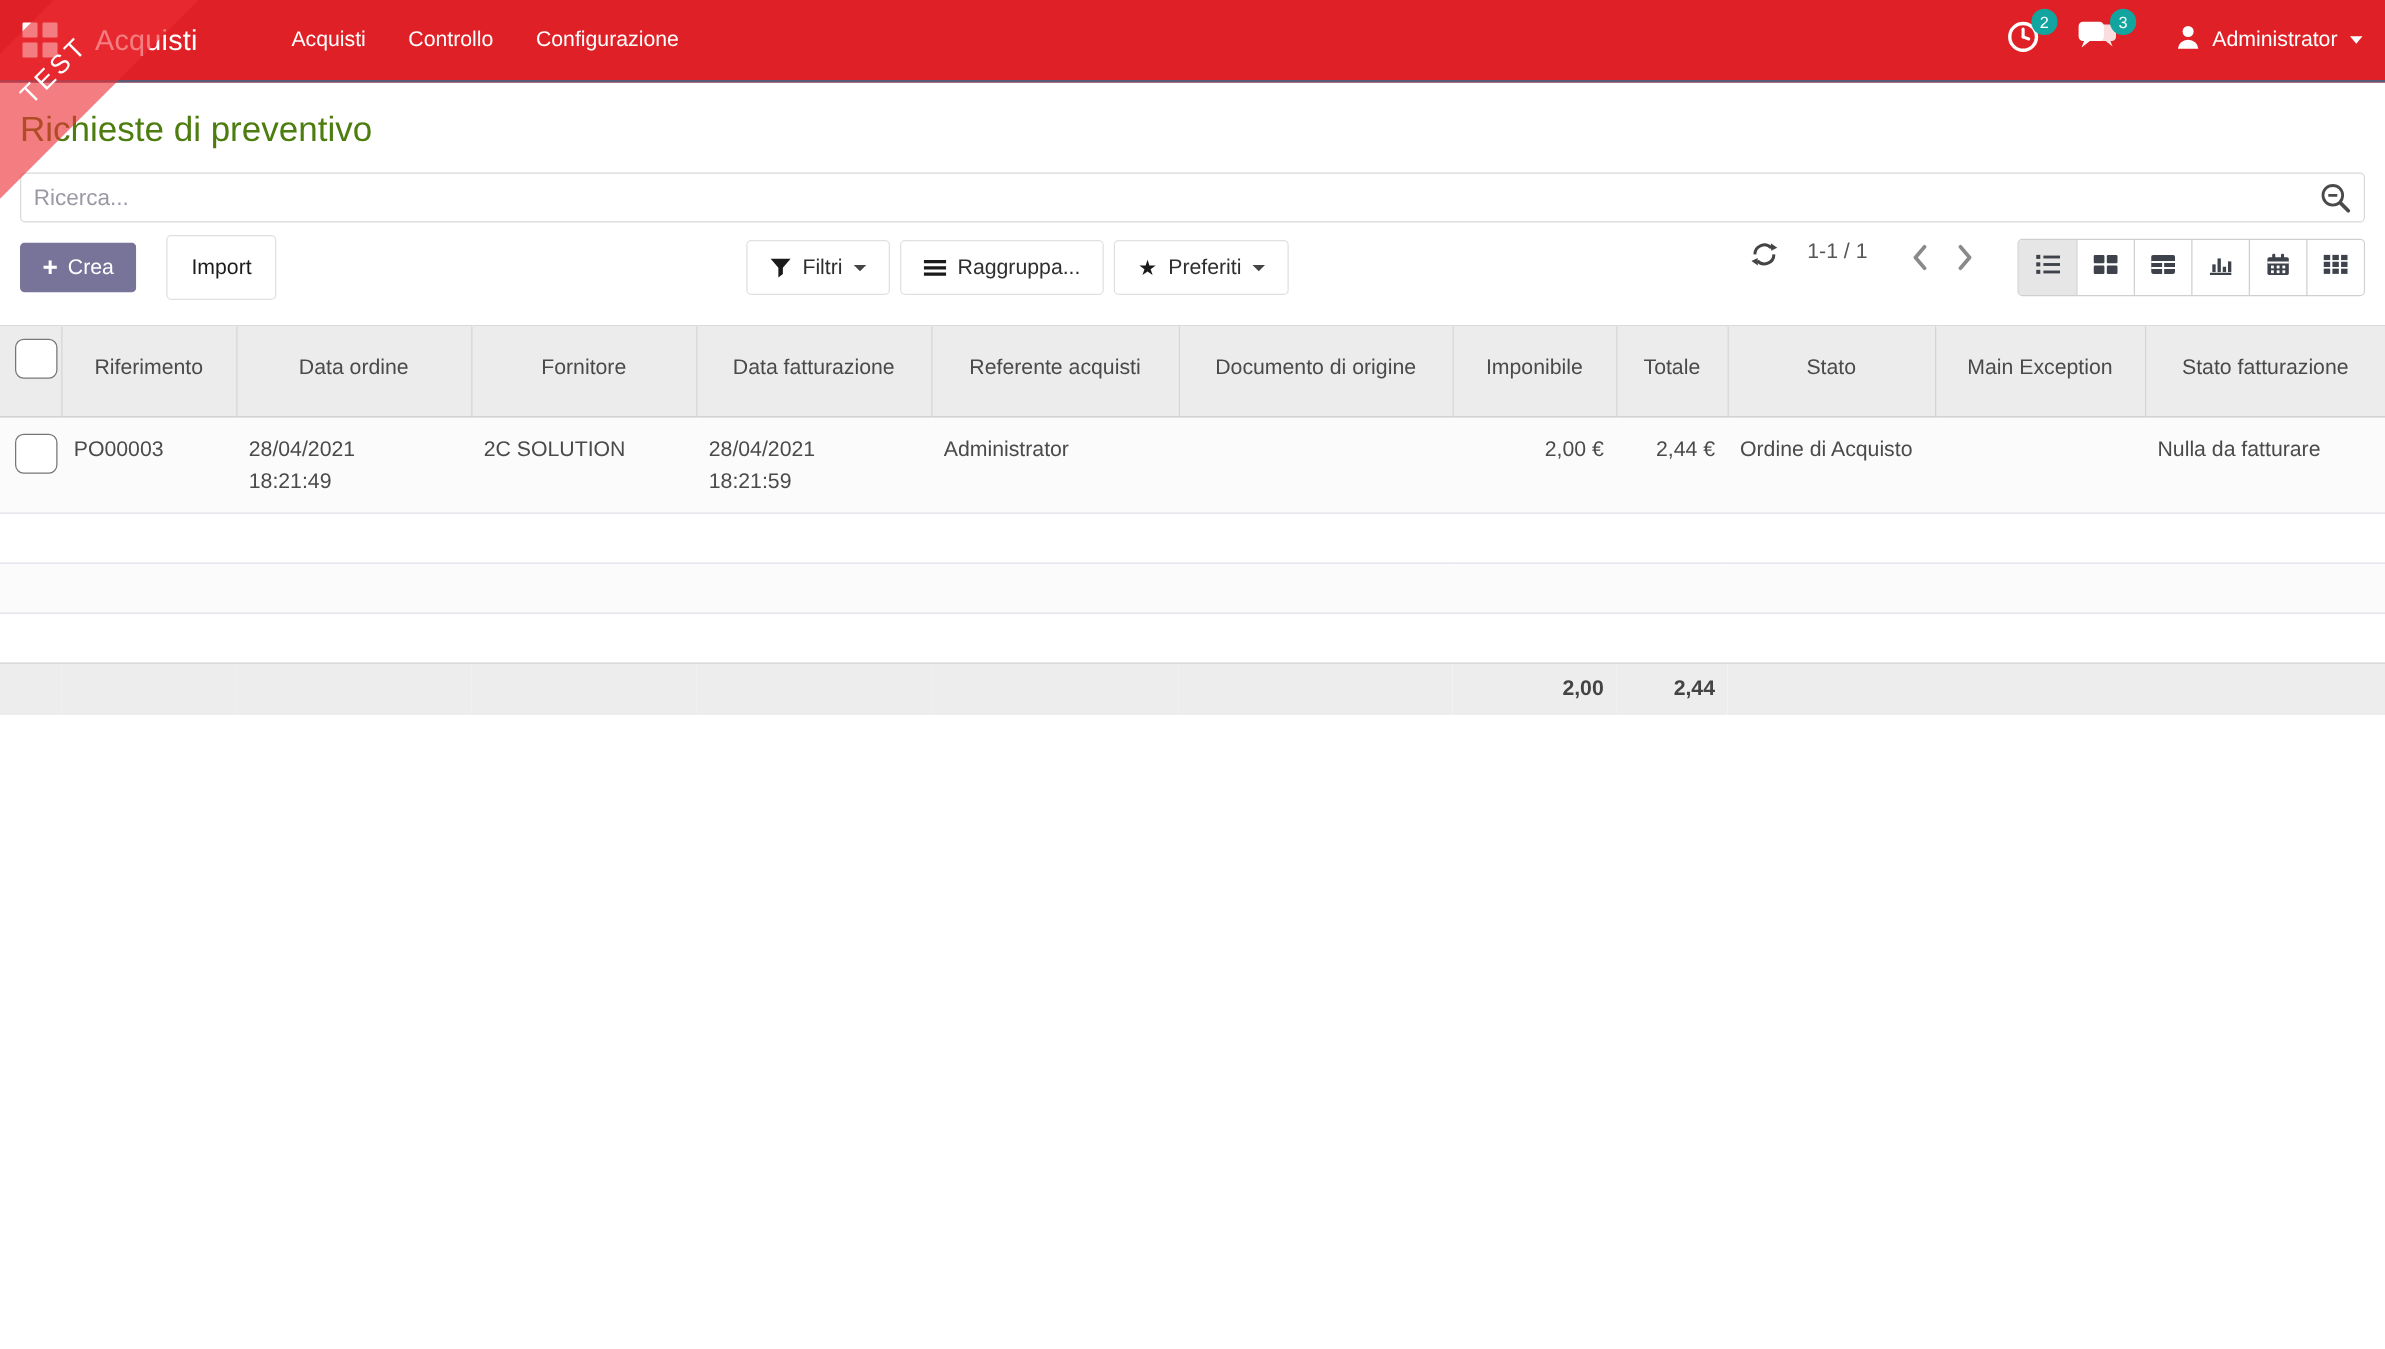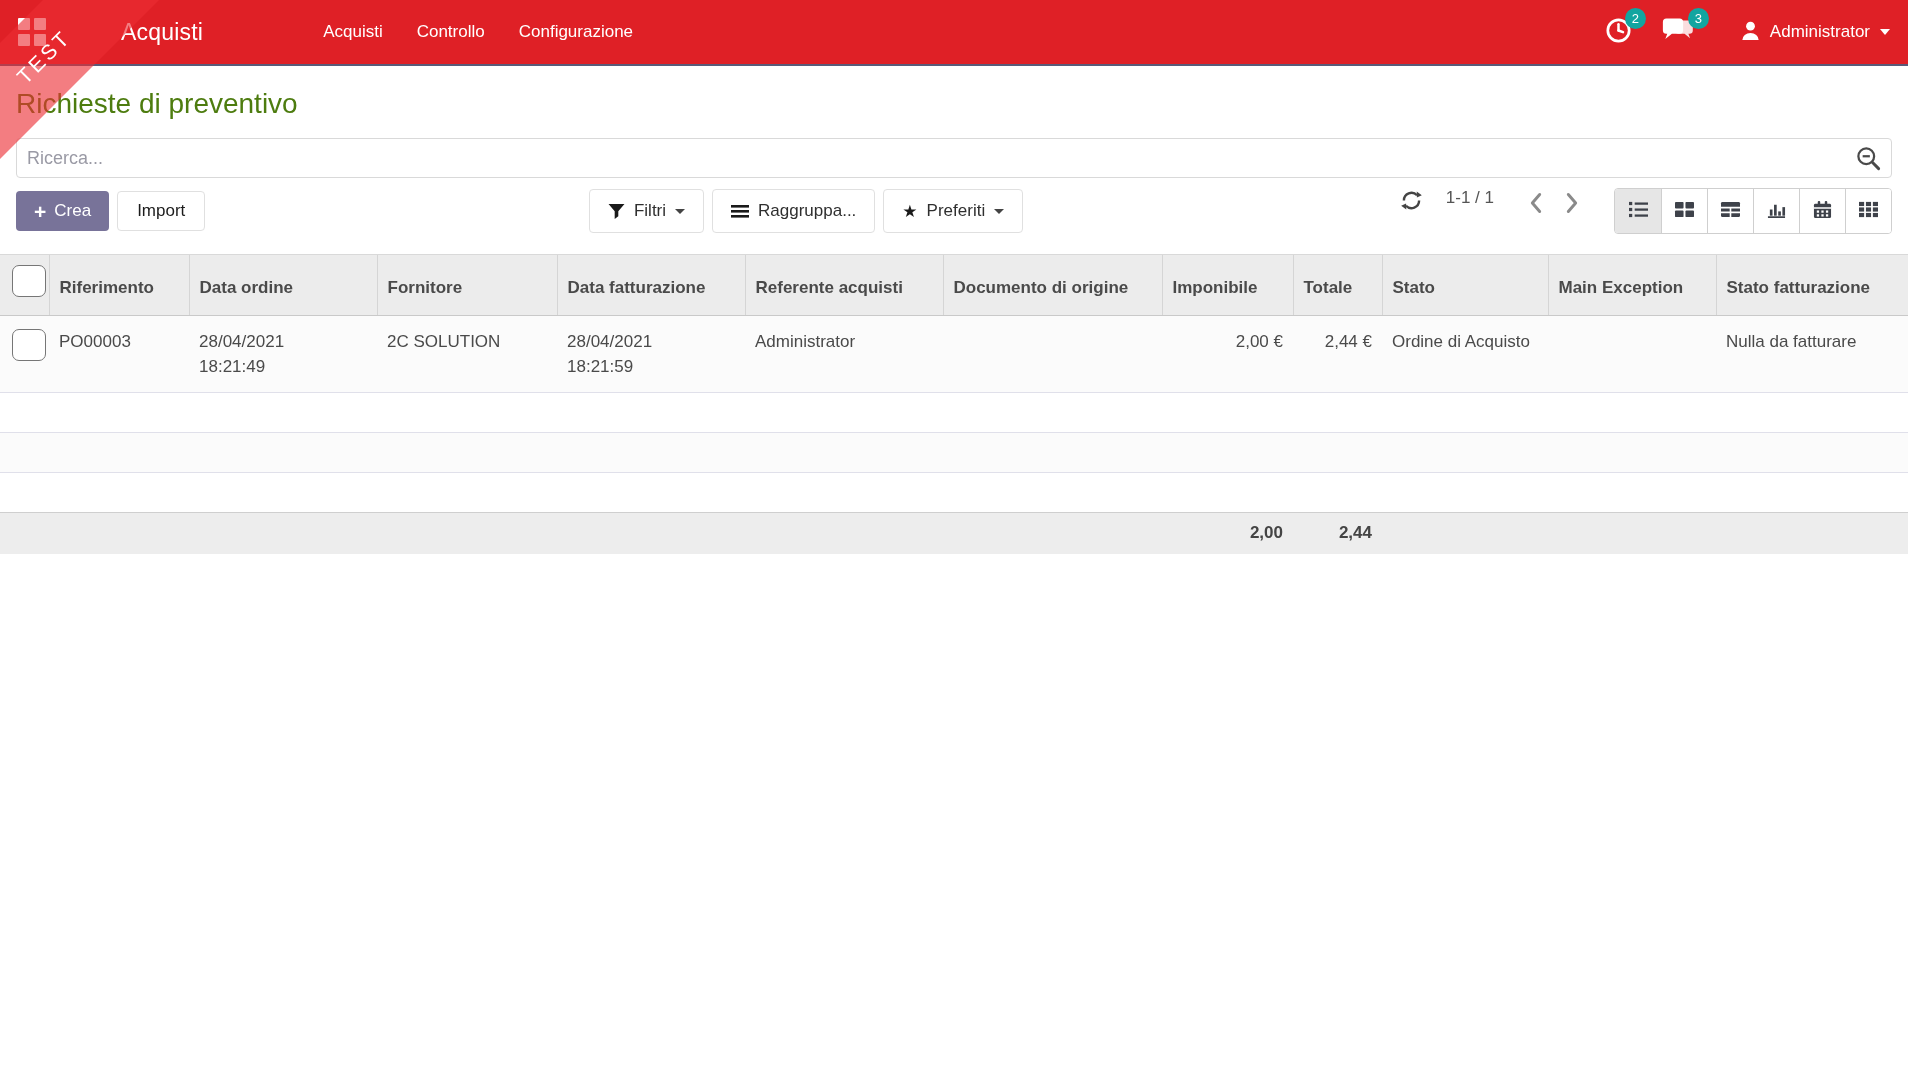--- a/index.html
+++ b/index.html
@@ -9,21 +9,21 @@
     font-family:"Liberation Sans", sans-serif;
     background:#ffffff; color:#4a4a4a;
     overflow:hidden; position:relative;
   }
 
   
   .navbar {
     height:66px; background:#df2026;
     border-bottom:2px solid #5a5a78;
     display:flex; align-items:center;
-    padding:0 18px; position:relative; z-index:10;gap:45px;
+    padding:0 18px; position:relative; z-index:10;
   }
   .apps-grid { width:28px; height:28px; display:grid; grid-template-columns:1fr 1fr; gap:4px; cursor:pointer; }
   .apps-grid span { background:#fff; border-radius:1px; }
   .brand { color:#fff; font-size:23px; margin-left:30px; letter-spacing:.2px; }
   .top-menu { display:flex; margin-left:58px; }
   .top-menu .menu-item {
     color:#fff; font-size:17px; padding:0 17px; line-height:64px; cursor:pointer; white-space:nowrap;
   }
   .systray { margin-left:auto; display:flex; align-items:center; }
   .systray-item { position:relative; margin-left:30px; cursor:pointer; display:flex; align-items:center; }
@@ -61,21 +61,21 @@
 
   
   .control-row { margin:10px 16px 0; display:flex; align-items:center; }
   .btn {
     display:inline-flex; align-items:center; justify-content:center;
     font-size:17px; border-radius:4px; cursor:pointer; white-space:nowrap;
     font-family:"Liberation Sans", sans-serif; border:1px solid transparent;
   }
   .btn-primary { background:#787399; color:#fff; height:40px; padding:0 17px; }
   .btn-primary .plus-glyph { font-size:21px; font-weight:bold; margin-right:8px; line-height:1; }
-  .btn-default { background:#fff; color:#1c1c1c; border-color:#e0e0e0; height:40px; padding:0 19px; margin-left:8px; }
+  .btn-default { background:#fff; color:#1c1c1c; border-color:#e0e0e0; height:52px; padding:0 19px; margin-left:24px; }
 
   .filter-group { margin:0 auto; display:flex; }
   .btn-filter {
     background:#fff; border-color:#e0e0e0; color:#2f2f2f;
     height:44px; padding:0 18px; margin-left:8px; font-weight:400;
   }
   .btn-filter .ficon { margin-right:9px; display:inline-flex; }
   .btn-filter .caret-dark { width:0; height:0; border-left:5px solid transparent; border-right:5px solid transparent; border-top:5px solid #444; margin-left:9px; }
   .star-glyph { font-size:17px; color:#1a1a1a; margin-right:9px; }
 
@@ -88,22 +88,22 @@
   .vs-btn {
     width:46px; height:44px; background:#fff; display:flex; align-items:center; justify-content:center;
     border-left:1px solid #cfcfcf; cursor:pointer;
   }
   .vs-btn:first-child { border-left:none; }
   .vs-btn.active { background:#e6e6e6; }
 
   
   table.listview { width:100%; border-collapse:collapse; table-layout:fixed; margin-top:20px; font-size:17px; }
   .listview thead th {
-    background:#ececec; text-align:left; font-weight:bold; color:#4a4a4a;
-    padding:10px 10px 16px; vertical-align:bottom;
+    background:#ececec; text-align:center; font-weight:normal; color:#4a4a4a;
+    padding:10px 10px 28px; vertical-align:bottom;
     border-top:1px solid #d9d9d9; border-bottom:1px solid #c9c9c9;
     border-left:1px solid #d5d5d5; line-height:23px;
   }
   .listview thead th:first-child { border-left:none; }
   .listview tbody td { padding:13px 10px; vertical-align:top; border-top:1px solid #e0e0ea; line-height:25px; }
   .listview tr.row-data { background:#fbfbfb; }
   .listview tr.row-empty td { padding:0; height:40px; }
   .listview tr.row-empty.shaded { background:#fbfbfb; }
   .listview tfoot td { background:#ededed; border-top:1px solid #cfcfcf; padding:10px; font-weight:bold; color:#444; height:41px; }
   .num { text-align:right; }

